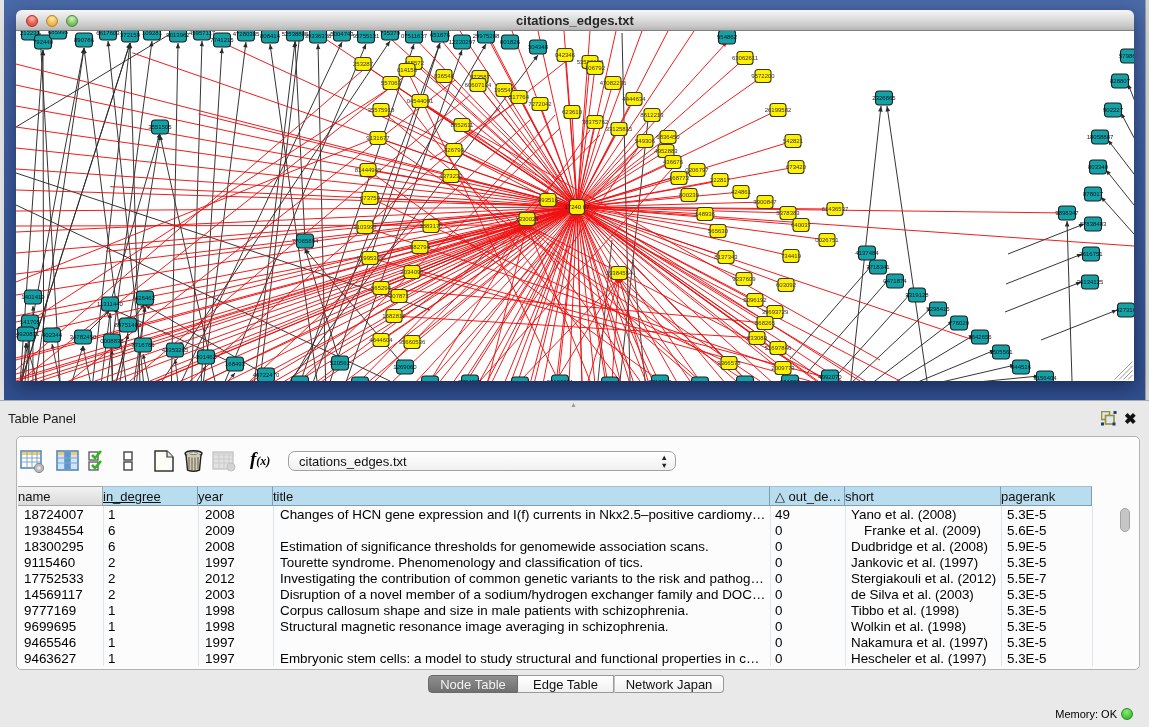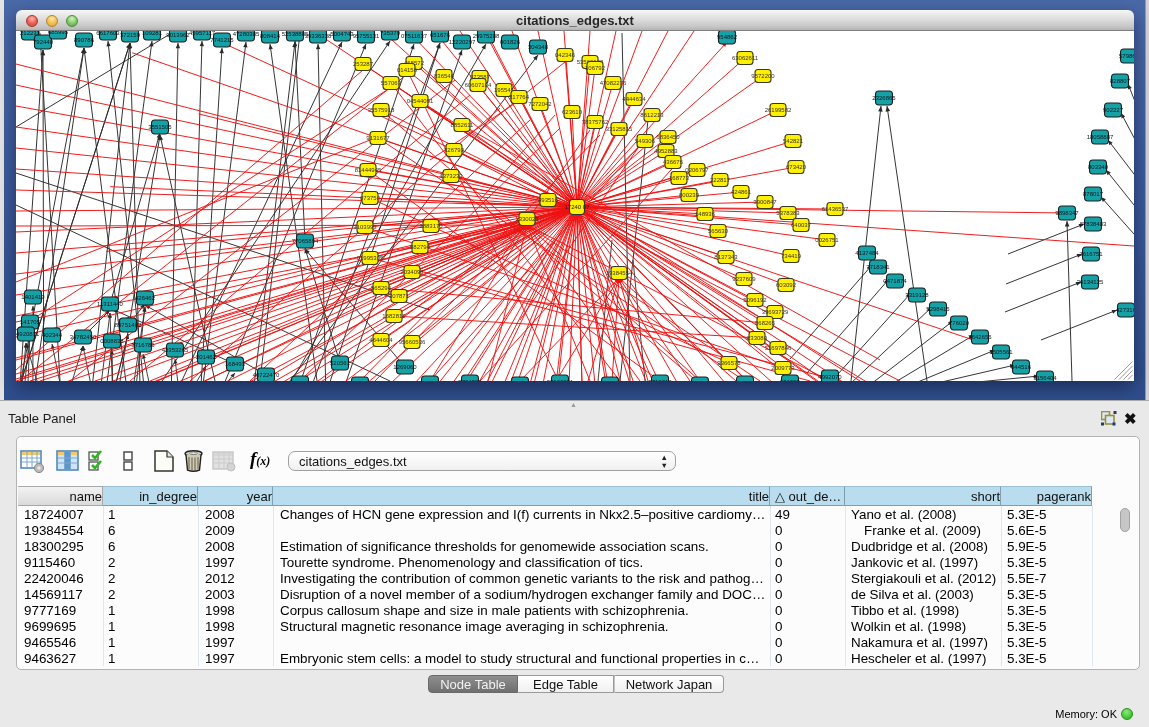--- a/index.html
+++ b/index.html
@@ -27,21 +27,21 @@
 #container{position:absolute;left:16px;top:436px;width:1124px;height:234px;
   background:#fcfcfc;border:1px solid #b3b3b3;border-radius:5px;}
 .ticon{position:absolute;top:449px;}
 #combo{position:absolute;left:288px;top:451px;width:388px;height:20px;
   background:linear-gradient(180deg,#ffffff,#f0f0f0);border:1px solid #a0a0a0;border-radius:7px;}
 #combo .txt{position:absolute;left:10px;top:2px;font-size:13px;color:#111;}
 #combo .step{position:absolute;right:7px;top:2px;font-size:7.5px;color:#222;line-height:8px;text-align:center;}
 #thead{position:absolute;left:18px;top:486px;width:1074px;height:20px;}
 .hc{position:absolute;top:0;height:20px;background:#b9ddee;border-right:1px solid #7e9fb2;
   border-top:1px solid #9cc0d4;border-bottom:1px solid #7e9fb2;
-  font-size:13px;color:#111;text-align:right;line-height:20px;}
+  font-size:13px;color:#111;text-align:left;line-height:20px;}
 #tbody-lines span{position:absolute;top:506px;height:160px;width:1px;background:#dde8ee;}
 .trow{position:absolute;left:18px;width:1118px;height:16px;font-size:13.4px;color:#000;}
 .trow span{position:absolute;top:1px;white-space:nowrap;overflow:hidden;text-overflow:ellipsis;}
 #vscroll{position:absolute;left:1120px;top:508px;width:10px;height:24px;
   background:#c6c6c6;border:1px solid #a2a2a2;border-radius:5px;}
 #tabs{position:absolute;left:428px;top:675px;height:18px;}
 .tab{position:absolute;top:0;height:18px;border:1px solid #9a9a9a;font-size:13px;
   text-align:center;line-height:17px;}
 #tab1{left:0;width:90px;border-radius:4px 0 0 4px;
   background:linear-gradient(180deg,#8f8f8f,#6f6f6f);color:#f2f2f2;border-color:#6a6a6a;}
@@ -911,21 +911,21 @@
 <div class="ticon" style="left:250px;top:448px;font-family:'Liberation Serif',serif;font-style:italic;font-weight:bold;">
  <span style="font-size:19px;">f</span><span style="font-size:12px;">(x)</span>
 </div>
 <div id="combo">
     <span class="txt">citations_edges.txt</span>
  <div class="step">▲<br>▼</div>
   </div>
 
 <div id="thead">
  <div class="hc" style="left:0;width:85px;background:linear-gradient(180deg,#f2f2f2,#dadada);border-color:#a8a8a8;">name</div>
- <div class="hc" style="left:85px;width:95px;">in_degree</div>
+ <div class="hc" style="left:85px;width:95px;text-decoration:underline;">in_degree</div>
  <div class="hc" style="left:180px;width:75px;">year</div>
  <div class="hc" style="left:255px;width:497px;">title</div>
  <div class="hc" style="left:752px;width:75px;text-align:left;padding-left:5px;">△ out_de…</div>
  <div class="hc" style="left:827px;width:156px;">short</div>
  <div class="hc" style="left:983px;width:91px;">pagerank</div>
 </div>
 <div id="tbody-lines">
  <span style="left:103px"></span>
     <span style="left:198px"></span>
     <span style="left:273px"></span>
@@ -963,21 +963,21 @@
 <div class="trow" style="top:554px">
     <span style="left:6px">9115460</span>
     <span style="left:90px">2</span>
     <span style="left:187px">1997</span>
     <span style="left:262px;width:486px">Tourette syndrome. Phenomenology and classification of tics.</span>
     <span style="left:757px">0</span>
     <span style="left:833px">Jankovic et al. (1997)</span>
     <span style="left:989px">5.3E-5</span>
   </div>
 <div class="trow" style="top:570px">
-    <span style="left:6px">22420046</span>
+    <span style="left:6px">17752533</span>
     <span style="left:90px">2</span>
     <span style="left:187px">2012</span>
     <span style="left:262px;width:486px">Investigating the contribution of common genetic variants to the risk and pathogen…</span>
     <span style="left:757px">0</span>
     <span style="left:833px">Stergiakouli et al. (2012)</span>
     <span style="left:989px">5.5E-7</span>
   </div>
 <div class="trow" style="top:586px">
     <span style="left:6px">14569117</span>
     <span style="left:90px">2</span>

